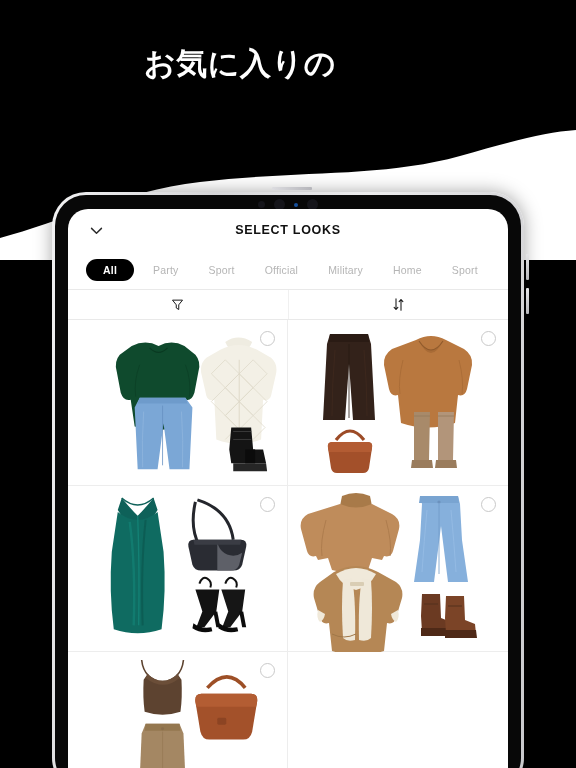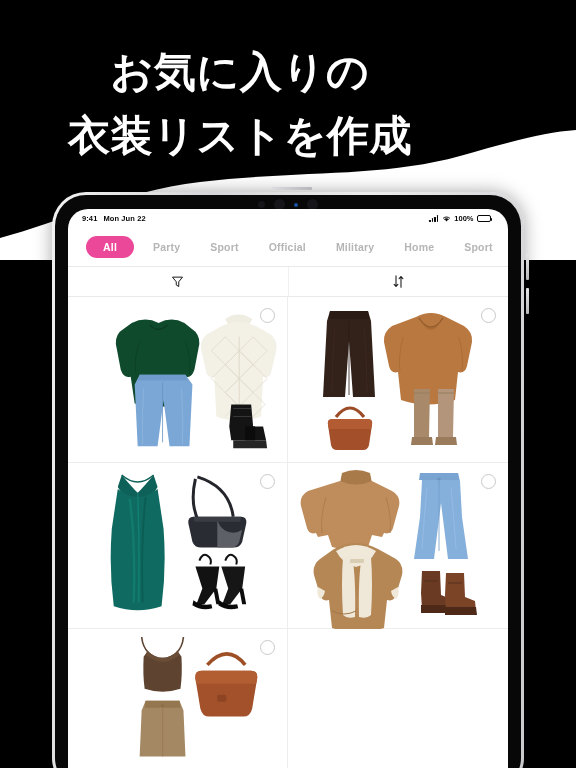--- a/index.html
+++ b/index.html
@@ -10,21 +10,21 @@
     position:relative;
   }
 
   
   #promo-bg { position:absolute; inset:0; background:#000; }
   #promo-wave { position:absolute; left:0; top:130px; width:576px; height:130px; }
 
   #promo-headline {
     position:absolute; left:0; top:40px; width:480px;
     text-align:center; color:#fff;
-    font-size:42px; font-weight:700; line-height:1.52;
+    font-size:31px; font-weight:700; line-height:1.52;
     letter-spacing:0.5px;
     z-index:5;
   }
   #promo-headline div { white-space:nowrap; }
 
   
   #device {
     position:absolute; left:52px; top:192px;
     width:472px; height:600px;
     border-radius:34px;
@@ -109,25 +109,25 @@
     pointer-events:none;
   }
 
   
   #tabs {
     height:38px; flex:none;
     display:flex; align-items:center; gap:8px;
     padding:0 18px;
   }
   .tab {
-    font-size:10.5px; font-weight:700; color:#b5b5b5;
+    font-size:10.5px; font-weight:400; color:#b5b5b5;
     padding:5px 11px; border-radius:13px; white-space:nowrap; cursor:pointer;
     letter-spacing:.2px;
   }
-  .tab.active { background:#ec4899; color:#fff; font-weight:700; padding:5px 17px; }
+  .tab.active { background:#000000; color:#fff; font-weight:700; padding:5px 17px; }
 
   
   #toolbar {
     height:31px; flex:none; display:flex;
     border-top:1px solid #e9e9e9; border-bottom:1px solid #e9e9e9;
   }
   .toolbar-half {
     flex:1; display:flex; align-items:center; justify-content:center; cursor:pointer;
   }
   .toolbar-half + .toolbar-half { border-left:1px solid #f0f0f0; }
@@ -164,60 +164,42 @@
 <body>
 
 <div id="promo-bg"></div>
 
 <svg id="promo-wave" viewBox="0 0 576 130" preserveAspectRatio="none">
   <path d="M0,130 L0,108 C60,92 120,62 200,52 C300,40 380,48 460,26 C510,12 545,2 576,0 L576,130 Z" fill="#ffffff"></path>
 </svg>
 
 <div id="promo-headline">
   <div>お気に入りの</div>
-  <div>衣装リストを作成</div>
 </div>
 
 <div id="device">
 
   <div id="device-bezel">
 
     <div id="camera-cluster">
       <span class="cam small"></span>
       <span class="cam large"></span>
       <span class="cam dot"></span>
       <span class="cam large"></span>
     </div>
 
     <div id="screen">
 
-      <div id="status-bar">
-        <div id="status-left">
-          <span>9:41</span>
-          <span>Mon Jun 22</span>
-        </div>
-        <div id="status-right">
-          <span id="signal-icon">
-            <i></i>
-              <i></i>
-              <i></i>
-              <i></i>
-          </span>
-          <svg width="9" height="7" viewBox="0 0 16 12">
-            <path d="M8 11.2 L5.1 7.9 a4.3 4.3 0 0 1 5.8 0 Z" fill="#060606"></path>
-            <path d="M2.4 5.3 a8.2 8.2 0 0 1 11.2 0" stroke="#060606" stroke-width="1.7" fill="none" stroke-linecap="round"></path>
-            <path d="M4.3 7.3 a5.5 5.5 0 0 1 7.4 0" stroke="#060606" stroke-width="1.6" fill="none" stroke-linecap="round"></path>
-          </svg>
-          <span>100%</span>
-          <span id="battery-icon">
-            <span id="battery-fill"></span>
-          </span>
-        </div>
+
+      <div id="app-header">
+        <svg id="back-chevron" viewBox="0 0 24 24">
+          <path d="M5 9 L12 16 L19 9" stroke="#2b2b2b" stroke-width="2" fill="none" stroke-linecap="round" stroke-linejoin="round"></path>
+        </svg>
+        <div id="app-title">SELECT LOOKS</div>
       </div>
-
 
       <div id="tabs">
         <div class="tab active">All</div>
         <div class="tab">Party</div>
         <div class="tab">Sport</div>
         <div class="tab">Official</div>
         <div class="tab">Military</div>
         <div class="tab">Home</div>
         <div class="tab">Sport</div>
       </div>

